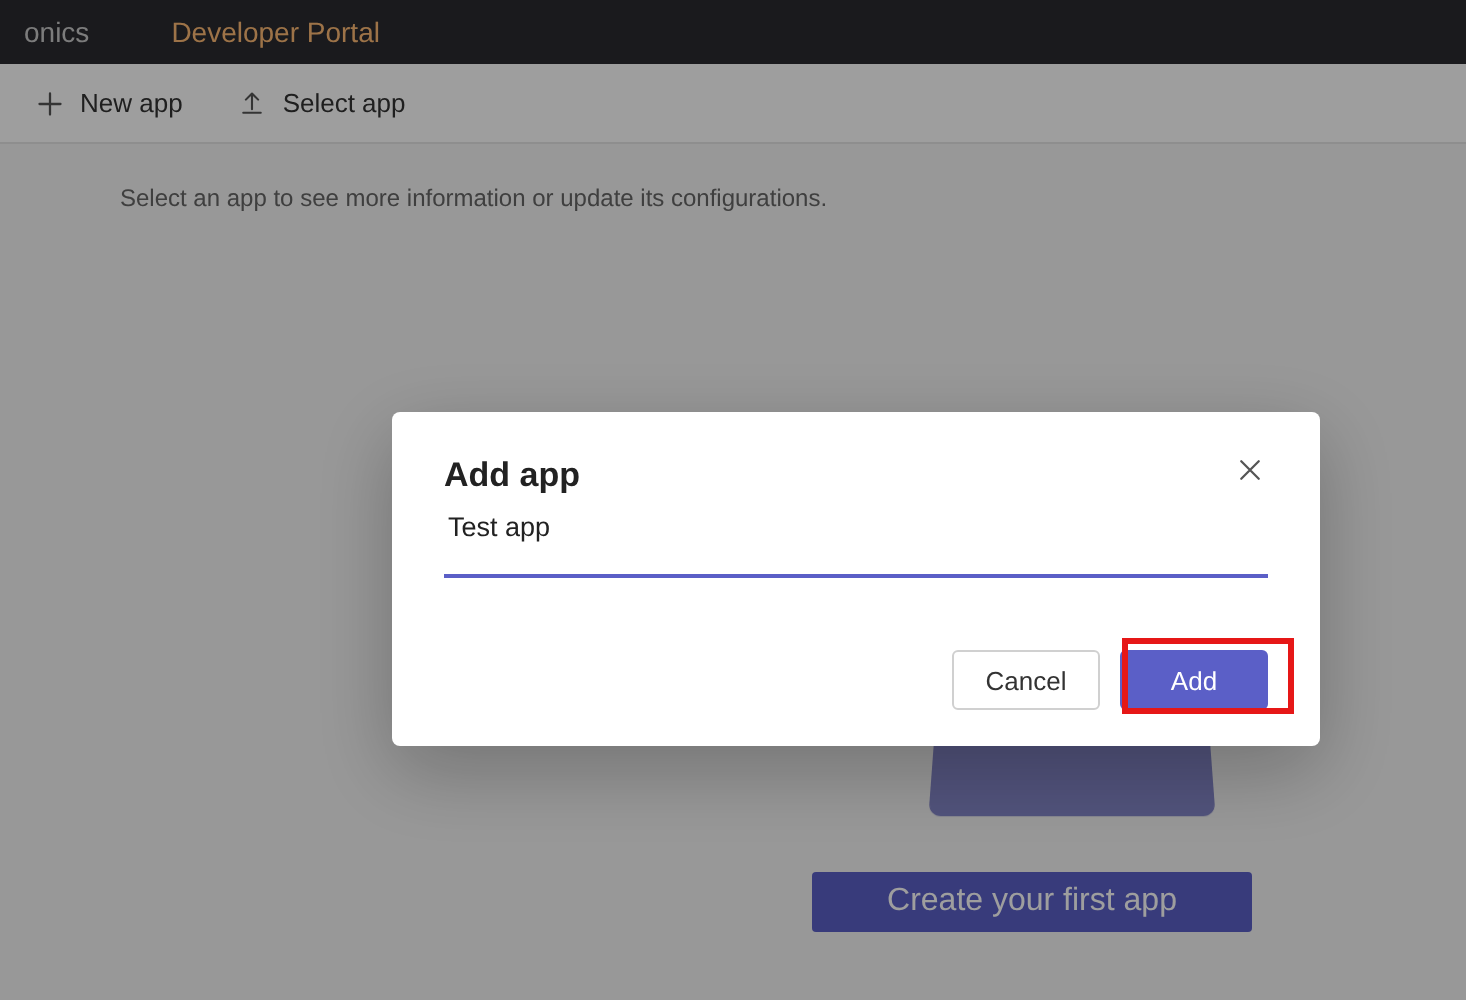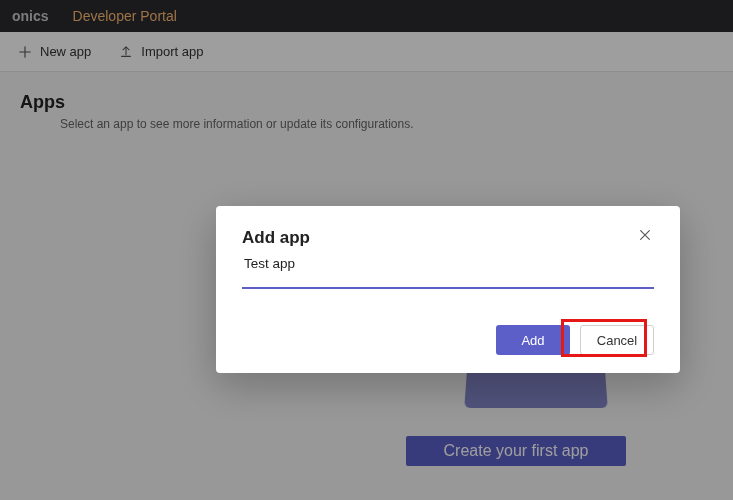--- a/index.html
+++ b/index.html
@@ -13,21 +13,21 @@
     }
     .header {
       background: #2b2b30;
       color: #c8c8c8;
       height: 32px;
       display: flex;
       align-items: center;
       padding: 0 12px;
       font-size: 14px;
     }
-    .header-title1 { font-weight: 700; margin-right: 24px; }
+    .header-title1 { font-weight: 400; margin-right: 41px; }
     .header-title2 { font-weight: 400; color: #fdba74; }
     .toolbar {
       background: #fff;
       height: 40px;
       display: flex;
       align-items: center;
       padding: 0 18px;
       gap: 28px;
       border-bottom: 1px solid #e5e5e5;
     }
@@ -83,21 +83,21 @@
       border-radius: 2px;
       cursor: pointer;
     }
     .overlay {
       position: absolute;
       inset: 0;
       background: rgba(0,0,0,0.38);
     }
     .dialog {
       position: absolute;
-      left: 216px;
+      left: 196px;
       top: 206px;
       width: 464px;
       background: #fff;
       border-radius: 4px;
       box-shadow: 0 12px 40px rgba(0,0,0,0.25);
       padding: 22px 26px 18px 26px;
     }
     .dialog-header {
       display: flex;
       justify-content: space-between;
@@ -182,43 +182,42 @@
         </svg>
     </span>
     <span>New app</span>
   </div>
   <div class="toolbar-item">
     <span class="toolbar-icon">
       <svg viewBox="0 0 16 16" width="14" height="14">
           <path d="M8 11V2M4.5 5.5L8 2l3.5 3.5M3 13h10" stroke="#555" stroke-width="1.2" fill="none" stroke-linecap="round" stroke-linejoin="round"></path>
         </svg>
     </span>
-    <span>Import app</span>
+    <span>Select app</span>
   </div>
 </div>
 
 <div class="content">
-  <div class="apps-title">Apps</div>
   <div class="apps-subtitle">Select an app to see more information or update its configurations.</div>
 </div>
 
 <div class="bg-shape"></div>
 <button class="create-btn">Create your first app</button>
 
 <div class="overlay"></div>
 
 <div class="dialog">
   <div class="dialog-header">
     <div class="dialog-title">Add app</div>
     <div class="dialog-close">
       <svg viewBox="0 0 16 16" width="14" height="14">
           <path d="M3 3l10 10M13 3L3 13" stroke="#555" stroke-width="1.3" stroke-linecap="round"></path>
         </svg>
     </div>
   </div>
   <input class="field-input" type="text" value="Test app" style="">
   <div class="dialog-actions">
+    <button class="btn btn-cancel">Cancel</button>
     <button class="btn btn-add">Add</button>
-    <button class="btn btn-cancel">Cancel</button>
   </div>
 </div>
 
 <div class="highlight-box highlight-add"></div>
 
 </body></html>

